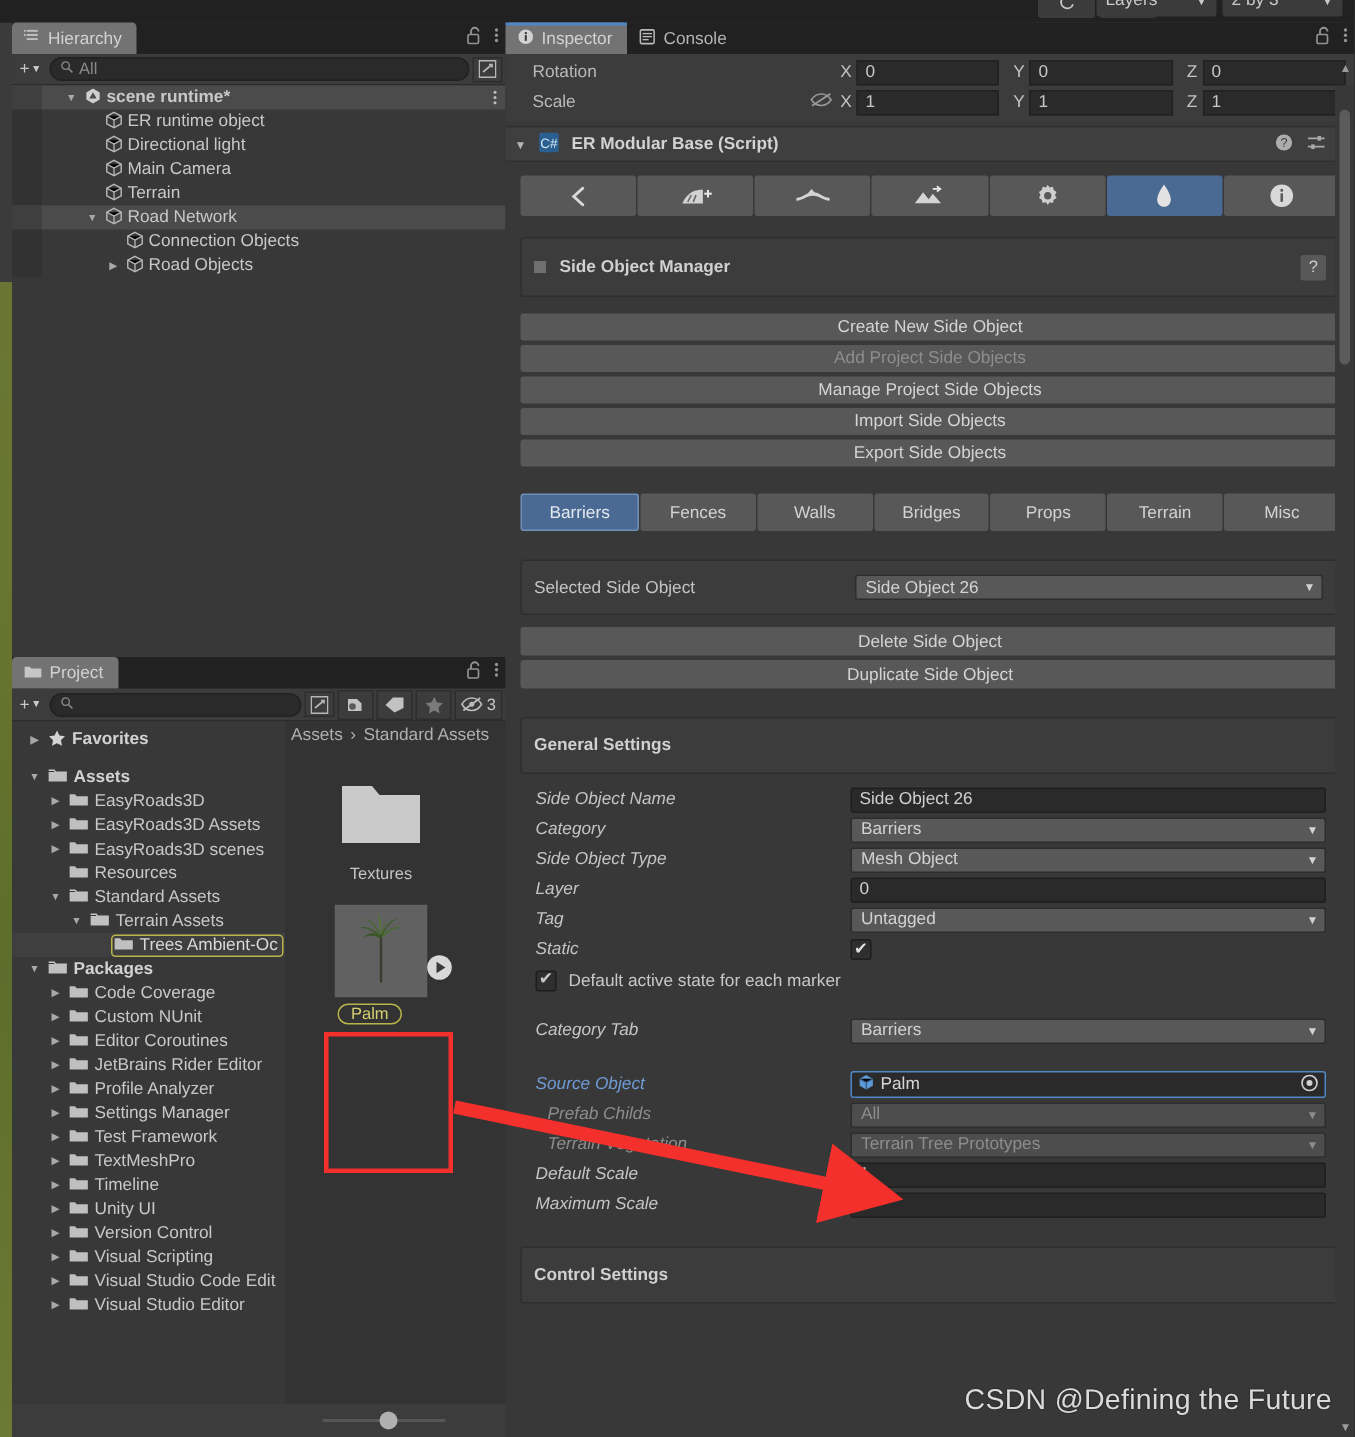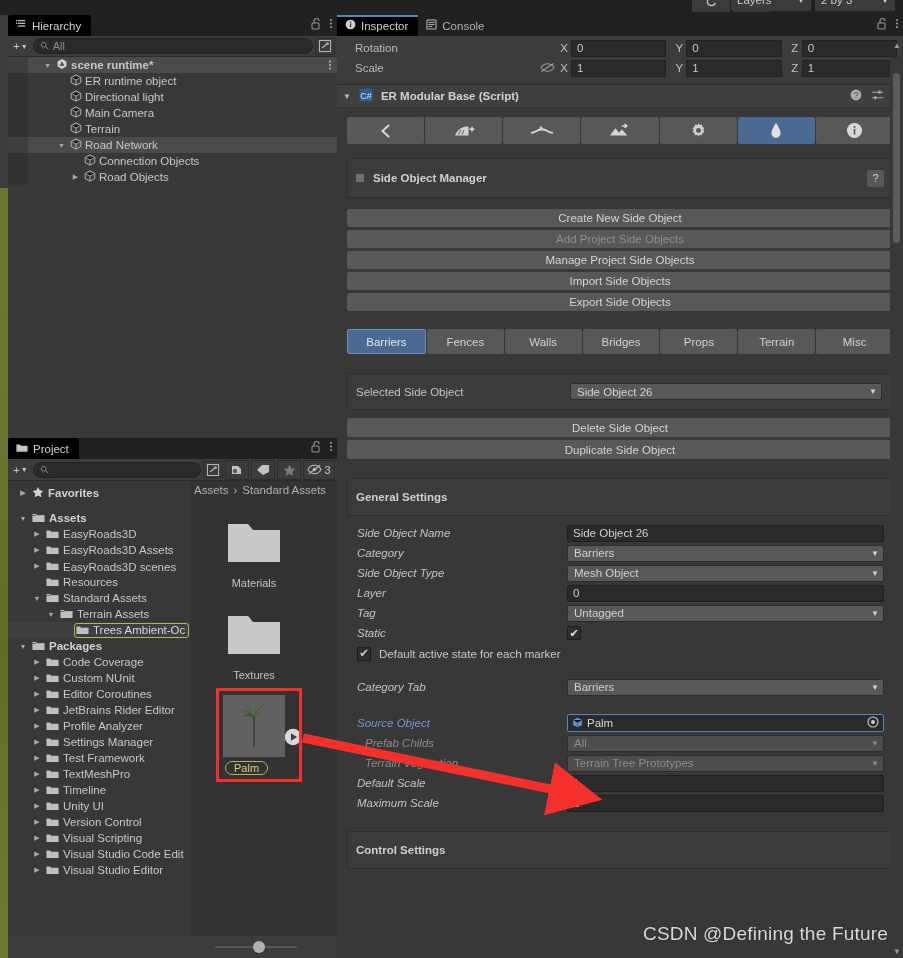--- a/index.html
+++ b/index.html
@@ -51,21 +51,21 @@
   .panel-tabbar {
     position: relative; height: 21px; background: #212121;
     display: flex; align-items: flex-end;
   }
   .tab {
     height: 21px; display: flex; align-items: center; gap: 5px;
     padding: 0 10px 0 8px; font-size: 11.5px; color: #b4b4b4;
     background: transparent; border-top-left-radius: 3px; border-top-right-radius: 3px;
     position: relative;
   }
-  .tab.active { background: #000000; color: #d2d2d2; }
+  .tab.active { background: #737373; color: #d2d2d2; }
   .tab.active.blue-top::after {
     content:''; position:absolute; left:0; right:0; top:0; height:2px; background:#4e86c7;
   }
   .tabbar-right {
     position: absolute; right: 4px; top: 2px; display: flex; align-items: center; gap: 7px;
   }
   .icon-lock, .icon-kebab { opacity: .72; }
 
   .toolrow {
     height: 21px; background: #3c3c3c;
@@ -756,28 +756,20 @@
             <span>›</span>
             <span>Standard Assets</span>
           </div>
         <div class="asset-grid" id="asset-grid">
             <div class="asset-cell">
               <div class="asset-thumb-wrap">
                 <svg width="56" height="48" viewBox="0 0 56 48">
                   <path d="M2 6h20l5 6h27v32H2z" fill="#c9c9c9"></path>
                 </svg>
               </div>
-              <div class="asset-label">Materials</div>
-            </div>
-            <div class="asset-cell">
-              <div class="asset-thumb-wrap">
-                <svg width="56" height="48" viewBox="0 0 56 48">
-                  <path d="M2 6h20l5 6h27v32H2z" fill="#c9c9c9"></path>
-                </svg>
-              </div>
               <div class="asset-label">Textures</div>
             </div>
             <div class="asset-cell"><div style="position: absolute; right: -6px; top: 35px;"><svg width="18" height="18" viewBox="0 0 18 18">
                   <circle cx="9" cy="9" r="8.2" fill="#d9d9d9"></circle>
                   <path d="M7 5.2 L13 9 L7 12.8z" fill="#3a3a3a"></path>
                 </svg></div><div class="asset-thumb-wrap">
                 <svg width="62" height="62" viewBox="0 0 62 62">
                   <rect x="0" y="0" width="62" height="62" fill="#616161"></rect>
                   <path d="M31 20 L31 52" stroke="#3d3a2e" stroke-width="1.6"></path>
                   <path d="M31 21 C24 15 20 14 17 16 C22 15 26 18 30 22z" fill="#3f5a2b"></path>

